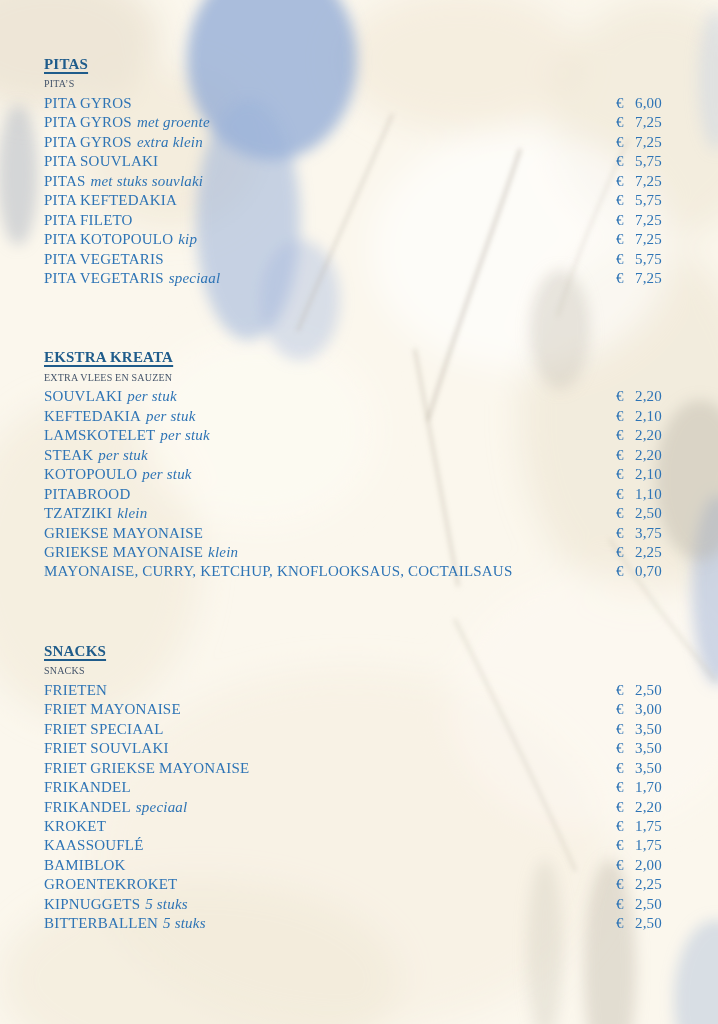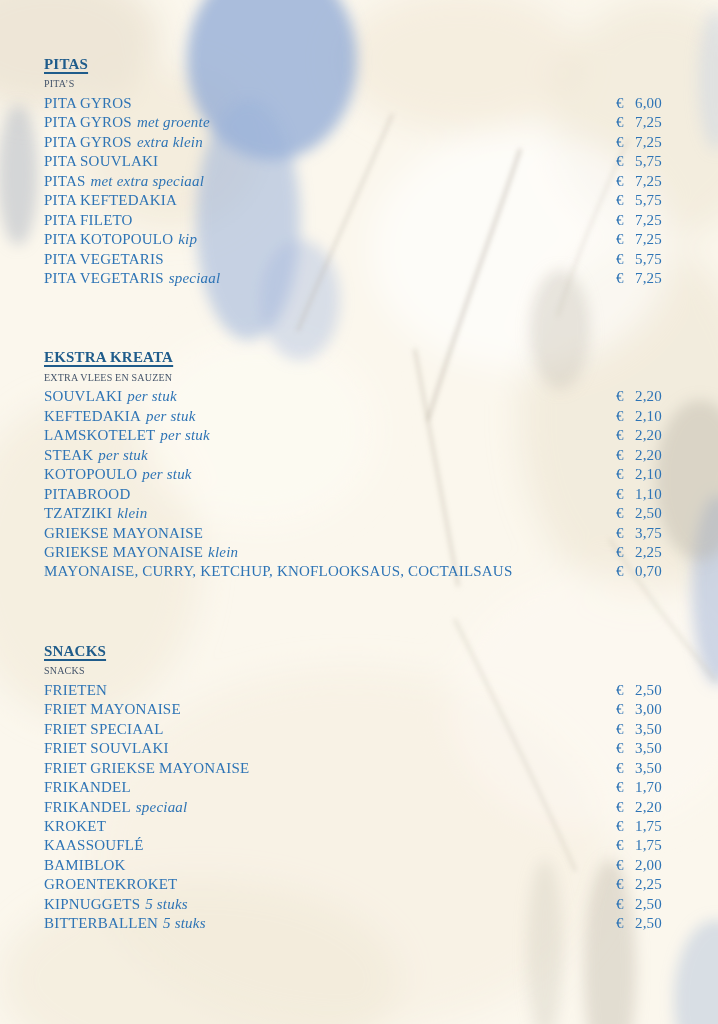--- a/index.html
+++ b/index.html
@@ -167,21 +167,21 @@
 
   <div class="menu-row">
     <span class="item-label"><span class="item-name">PITA SOUVLAKI</span><span class="item-note"></span></span>
     <span class="price">
               <span class="euro">€</span>
               <span class="amount">5,75</span>
             </span>
   </div>
 
   <div class="menu-row">
-    <span class="item-label"><span class="item-name">PITAS</span><span class="item-note">met extra speciaal</span></span>
+    <span class="item-label"><span class="item-name">PITAS</span><span class="item-note">met stuks souvlaki</span></span>
     <span class="price">
               <span class="euro">€</span>
               <span class="amount">7,25</span>
             </span>
   </div>
 
   <div class="menu-row">
     <span class="item-label"><span class="item-name">PITA KEFTEDAKIA</span><span class="item-note"></span></span>
     <span class="price">
               <span class="euro">€</span>

